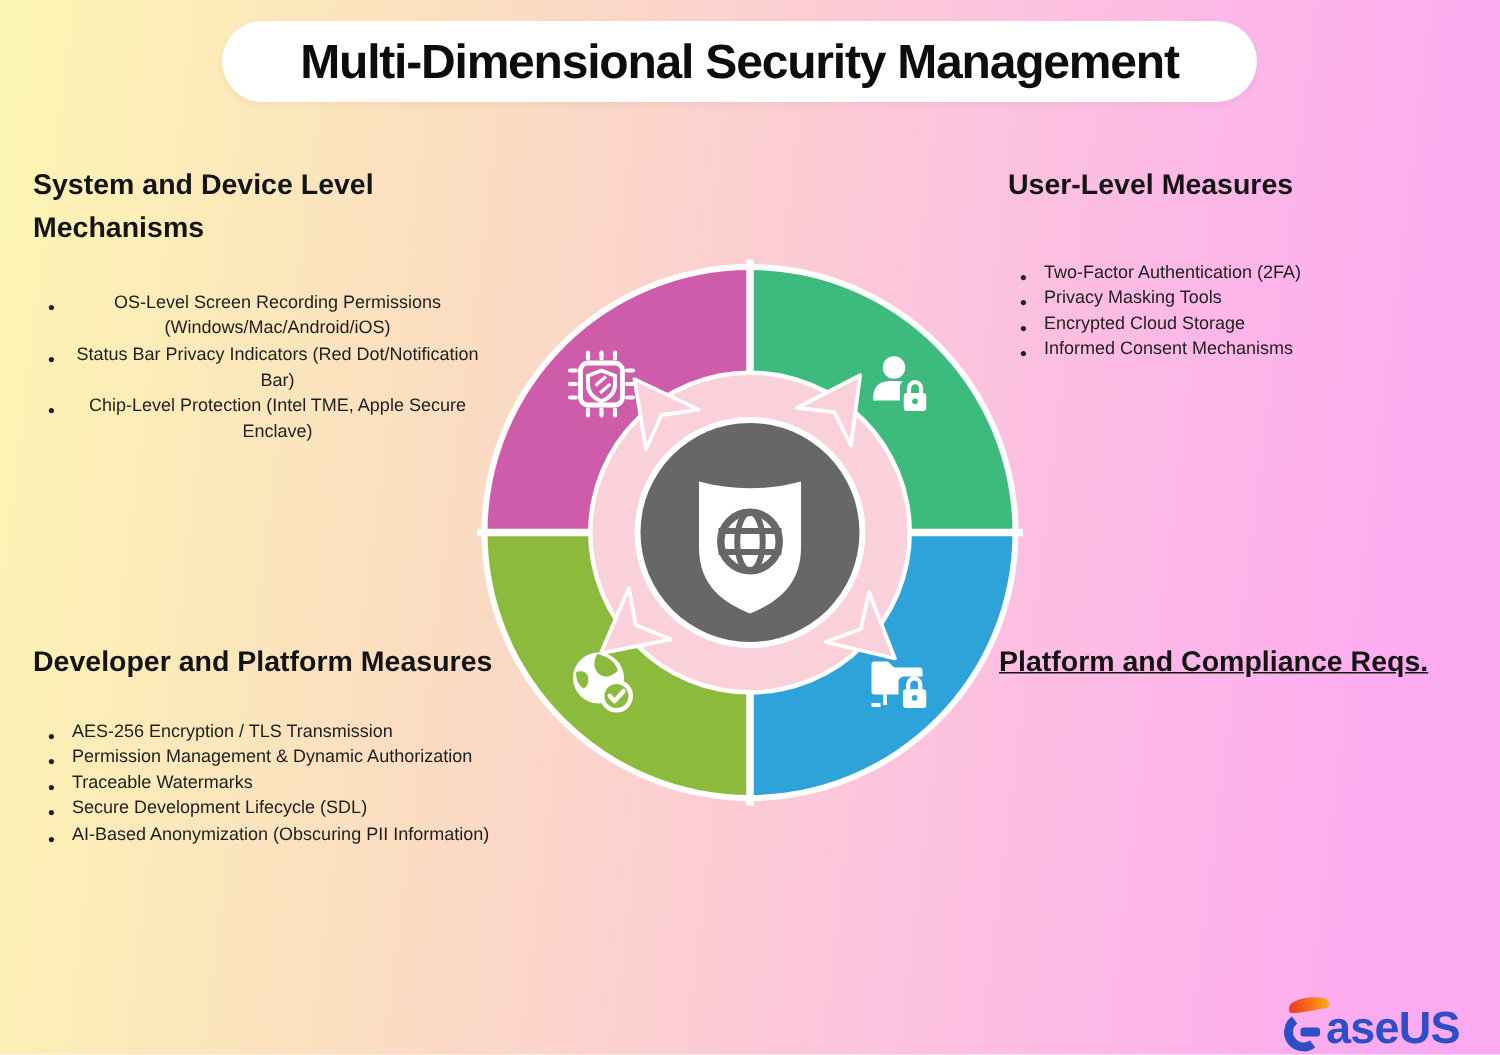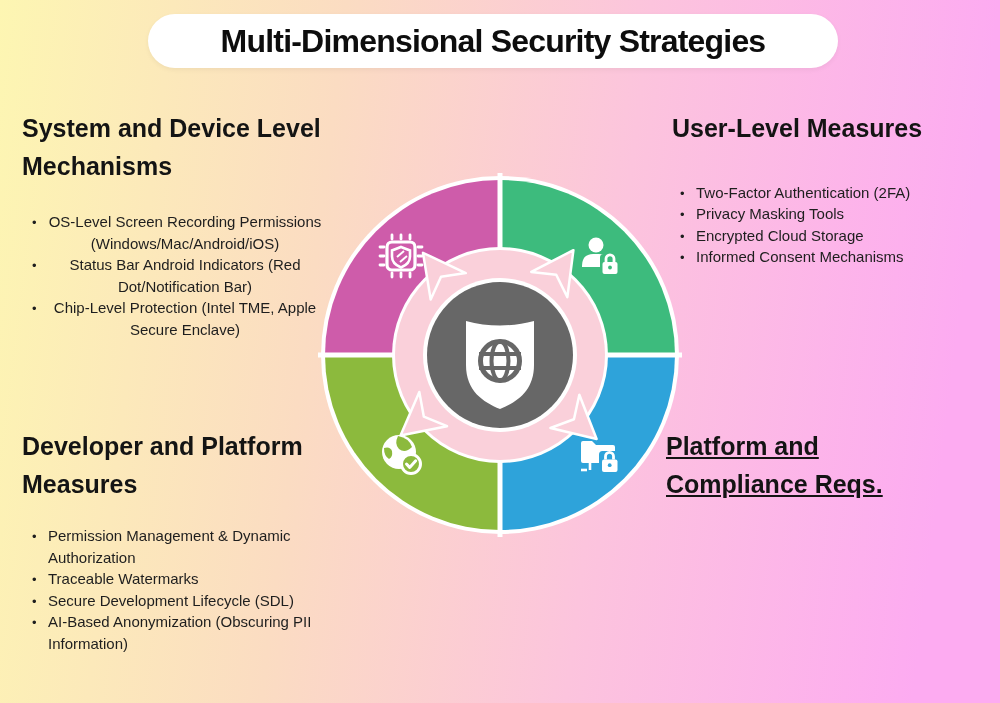--- a/index.html
+++ b/index.html
@@ -10,22 +10,22 @@
   }
   .title-pill{
     position:absolute;left:148px;top:14px;width:690px;height:54px;
     background:#ffffff;border-radius:28px;display:flex;align-items:center;justify-content:center;
     box-shadow:0 2px 5px rgba(0,0,0,0.05);
   }
   .title-pill h1{
     margin:0;font-size:32px;font-weight:bold;color:#0d0d0d;letter-spacing:-0.8px;white-space:nowrap;
   }
   .sec{position:absolute;color:#141414;}
-  .sec h2{margin:0;font-size:25px;font-weight:bold;line-height:1.5;color:#141414;}
-  .sec ul{margin:0;padding:0;list-style:none;font-size:15px;line-height:1.44;color:#1e1e1e;}
+  .sec h2{margin:0;font-size:19px;font-weight:bold;line-height:1.5;color:#141414;}
+  .sec ul{margin:0;padding:0;list-style:none;font-size:12px;line-height:1.44;color:#1e1e1e;}
   .sec ul li{position:relative;padding-left:18px;margin:0;}
   .sec ul li::before{content:"•";position:absolute;left:2px;top:0;font-size:13px;line-height:23px;color:#1e1e1e;}
   
   .sec-system{left:22px;top:110px;width:345px;}
   .sec-system ul{margin-top:26px;margin-left:8px;width:292px;text-align:center;}
   .sec-user{left:672px;top:110px;width:300px;}
   .sec-user ul{margin-top:34px;margin-left:6px;width:300px;}
   .sec-developer{left:22px;top:428px;width:350px;}
   .sec-developer ul{margin-top:22px;margin-left:8px;width:334px;}
   .sec-platform{left:666px;top:428px;width:300px;text-decoration:underline;}
@@ -47,45 +47,46 @@
     transform:rotate(-10deg);
   }
   .logo-text{font-size:30px;font-weight:bold;color:#2d4ec7;letter-spacing:-0.5px;line-height:1;}
 </style>
 </head>
 <body>
 
 <div class="canvas">
 
   <div class="title-pill">
-    <h1>Multi-Dimensional Security Strategies</h1>
+    <h1>Multi-Dimensional Security Management</h1>
   </div>
 
   <div class="sec sec-system">
     <h2>System and Device Level Mechanisms</h2>
     <ul>
       <li>OS-Level Screen Recording Permissions (Windows/Mac/Android/iOS)</li>
-      <li>Status Bar Android Indicators (Red Dot/Notification Bar)</li>
+      <li>Status Bar Privacy Indicators (Red Dot/Notification Bar)</li>
       <li>Chip-Level Protection (Intel TME, Apple Secure Enclave)</li>
     </ul>
   </div>
 
   <div class="sec sec-user">
     <h2>User-Level Measures</h2>
     <ul>
       <li>Two-Factor Authentication (2FA)</li>
       <li>Privacy Masking Tools</li>
       <li>Encrypted Cloud Storage</li>
       <li>Informed Consent Mechanisms</li>
     </ul>
   </div>
 
   <div class="sec sec-developer">
     <h2>Developer and Platform Measures</h2>
     <ul>
+      <li>AES-256 Encryption / TLS Transmission</li>
       <li>Permission Management &amp; Dynamic Authorization</li>
       <li>Traceable Watermarks</li>
       <li>Secure Development Lifecycle (SDL)</li>
       <li>AI-Based Anonymization (Obscuring PII Information)</li>
     </ul>
   </div>
 
   <div class="sec sec-platform">
     <h2>Platform and Compliance Reqs.</h2>
   </div>
@@ -168,14 +169,23 @@
 
     <g transform="translate(87 285)">
       <circle cx="-2" cy="-2" r="17" fill="#ffffff"></circle>
       <path d="M-3,-18 q11,2 14,11 q-7,7 -13,2 q-5,-5 -1,-13 z" fill="#8cba3d"></path>
       <path d="M-17,-6 q6,-2 8,3 q1,6 -3,8 q-5,-3 -5,-11 z" fill="#8cba3d"></path>
       <circle cx="10" cy="10" r="9.5" stroke="#ffffff" stroke-width="3" fill="#8cba3d"></circle>
       <path d="M5.5,10 l3.2,3.4 l6,-6.6" fill="none" stroke="#ffffff" stroke-width="3" stroke-linecap="round" stroke-linejoin="round"></path>
     </g>
   </svg>
 
+  <div class="logo" title="">
+    <div class="logo-e">
+      <div class="logo-swoosh"></div>
+      <div class="logo-arc"></div>
+      <div class="logo-bar"></div>
+    </div>
+    <span class="logo-text">ase</span>
+      <span class="logo-text">US</span>
+  </div>
 
 </div>
 
 </body></html>

